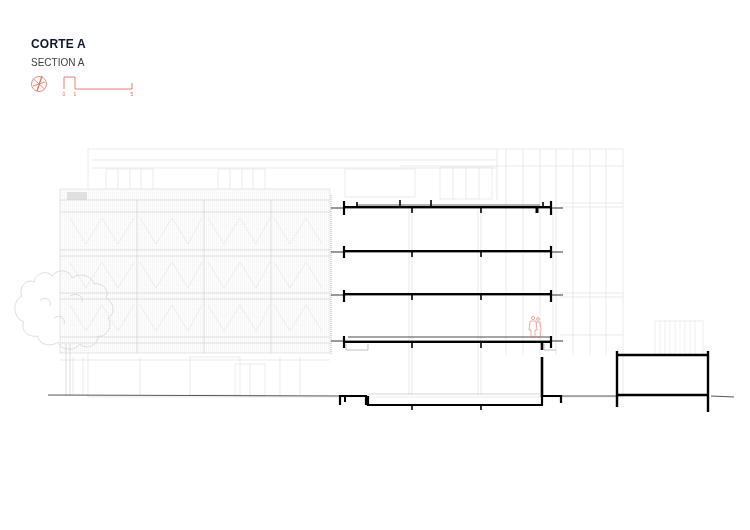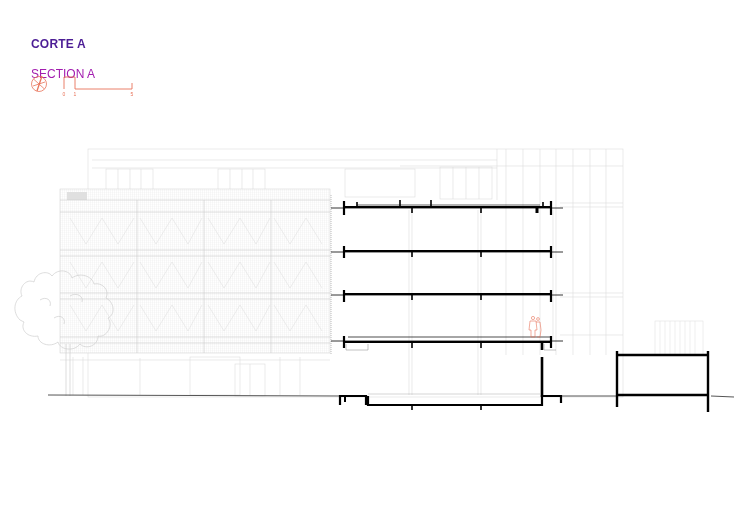--- a/index.html
+++ b/index.html
@@ -1,19 +1,19 @@
 <!DOCTYPE html>
 <html><head>
   <meta charset="utf-8">
   <style>
     html, body { margin: 0; padding: 0; background: #ffffff; }
     body { width: 750px; height: 530px; position: relative; overflow: hidden; font-family: "Liberation Sans", sans-serif; }
     .title-block { position: absolute; left: 31px; top: 37px; }
-    .title { font-weight: bold; font-size: 12px; color: #4c1d95; letter-spacing: 0.2px; line-height: 14px; }
-    .subtitle { font-size: 12px; color: #a21caf; line-height: 14px; margin-top: 16px; }
+    .title { font-weight: bold; font-size: 12px; color: #0f172a; letter-spacing: 0.2px; line-height: 14px; text-align: center; }
+    .subtitle { font-size: 10px; color: #404040; line-height: 14px; margin-top: 5px; }
     .legend { position: absolute; left: 30px; top: 72px; width: 120px; height: 26px; }
     .drawing { position: absolute; left: 0; top: 0; width: 750px; height: 530px; }
   </style>
 </head>
 <body>
 
 <div class="title-block">
   <div class="title">CORTE A</div>
   <div class="subtitle">SECTION A</div>
 </div>

